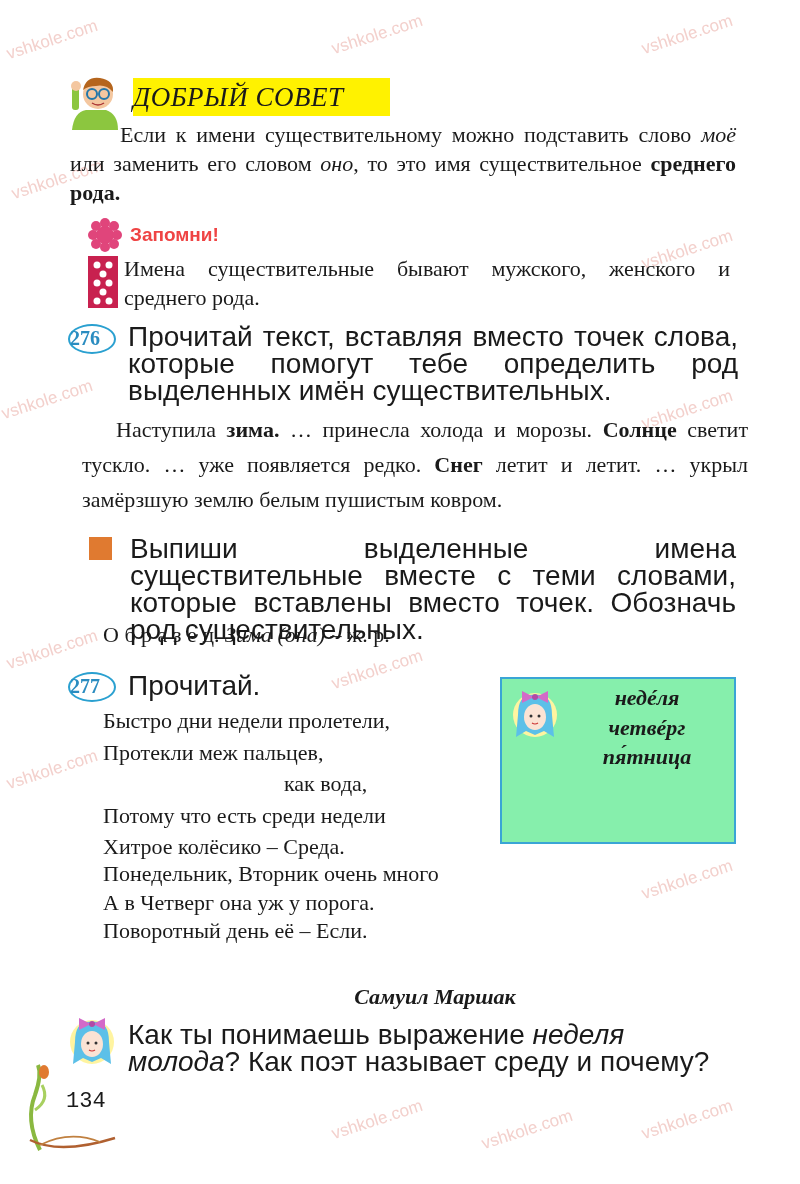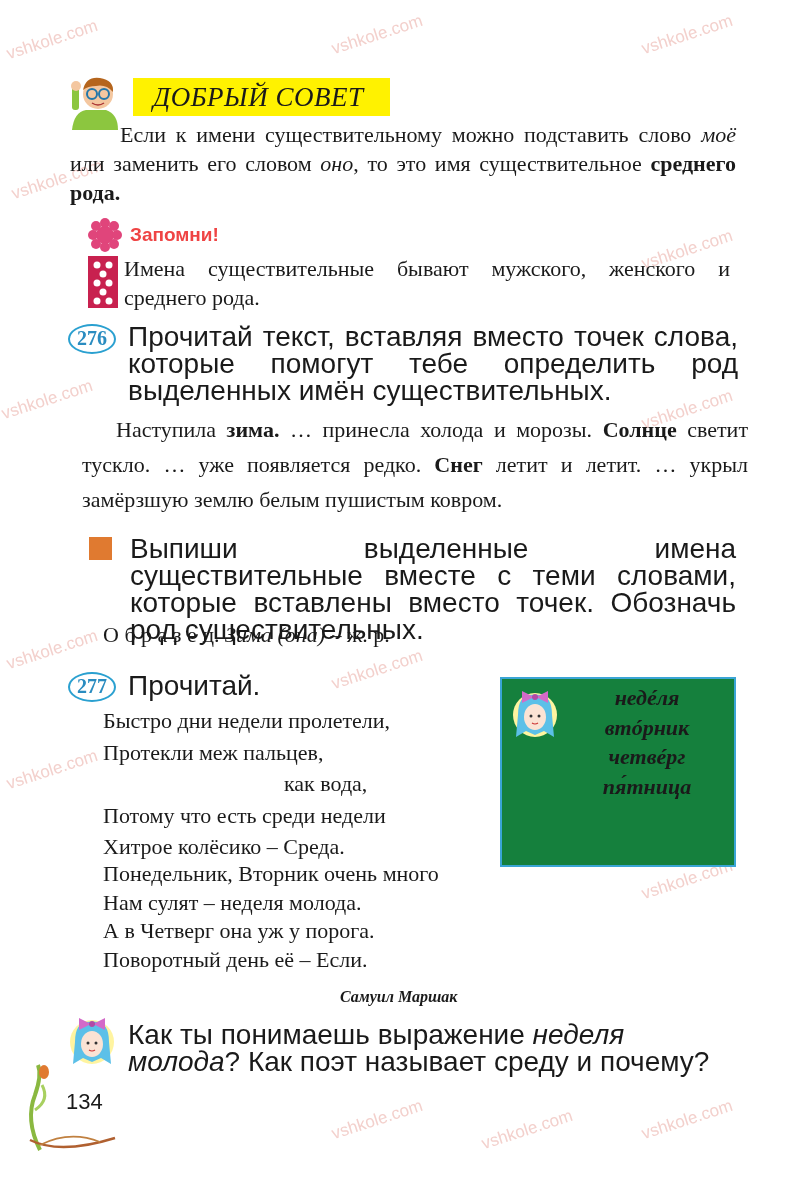--- a/index.html
+++ b/index.html
@@ -10,32 +10,32 @@
   .wm { position:absolute; color:#f3d0cc; font-family:"Liberation Sans", sans-serif; font-size:17px;
         transform:rotate(-18deg); pointer-events:none; white-space:nowrap; }
   .abs { position:absolute; }
   .serif { font-family:"Liberation Serif", "DejaVu Serif", serif; font-size:22px; line-height:29px; }
   .sans { font-family:"Liberation Sans", "DejaVu Sans", sans-serif; font-size:28px; line-height:27px; }
   .just { text-align:justify; text-align-last:left; }
   b { font-weight:bold; }
   .advice-title {
     position:absolute; left:133px; top:78px; width:257px; height:38px; background:#fff200;
     font-family:"Liberation Serif", serif; font-style:italic; font-size:27px; line-height:38px;
-    padding-left:20px; box-sizing:border-box; letter-spacing:0.5px; color:#1a1a1a;
+    box-sizing:border-box; letter-spacing:0.5px; color:#1a1a1a;
   }
   .remember-title { position:absolute; left:130px; top:224px; font-family:"Liberation Sans", sans-serif;
     font-weight:bold; font-size:19px; color:#ef4444; }
   .ex-num {
     position:absolute; width:48px; height:30px; border:2.5px solid #2aa0d0; border-radius:50%;
     box-sizing:border-box; color:#2a8cc0; font-weight:bold; font-family:"Liberation Serif", serif;
-    font-size:20px; line-height:25px; text-align:center;
+    font-size:20px; line-height:25px; 
   }
   .word-box {
-    position:absolute; left:500px; top:677px; width:236px; height:190px; border:2px solid #3aa5d5;
-    box-sizing:border-box; background:#15803d;
+    position:absolute; left:500px; top:677px; width:236px; height:167px; border:2px solid #3aa5d5;
+    box-sizing:border-box; background:#86efac;
   }
   .word-list { position:absolute; left:60px; top:4px; width:170px; text-align:center;
     font-family:"Liberation Serif", serif; font-style:italic; font-weight:bold; font-size:22px; line-height:29.5px; }
   .ul { text-decoration:underline; }
   .orange-sq { position:absolute; left:89px; top:537px; width:23px; height:23px; background:#e07a30; }
 </style>
 </head>
 <body>
 
 <div>
@@ -140,34 +140,32 @@
       <ellipse cx="25" cy="32" rx="11" ry="13" fill="#fbe3d4"></ellipse>
       <path d="M12 6 L24 12 L12 18Z M38 6 L26 12 L38 18Z" fill="#d36ac8"></path>
       <circle cx="25" cy="12" r="3" fill="#b14aa6"></circle>
       <circle cx="21" cy="31" r="1.5" fill="#333"></circle>
         <circle cx="29" cy="31" r="1.5" fill="#333"></circle>
       <path d="M22 38 Q25 40 28 38" stroke="#c33" stroke-width="1.2" fill="none"></path>
     </svg>
   </div>
   <div class="word-list">
     <div>недéля</div>
-    <div class="ul" style="text-decoration:none;border-bottom:0">втóрник</div>
     <div>четвéрг</div>
     <div>пя́тница</div>
   </div>
 </div>
 
 <div class="abs serif" style="left:103px;top:860px;width:440px;line-height:28.5px">
   <div>Понедельник, Вторник очень много</div>
-  <div>Нам сулят – неделя молода.</div>
   <div>А в Четверг она уж у порога.</div>
   <div>Поворотный день её – Если.</div>
 </div>
 
-<div class="abs serif" style="left:340px;top:982px;width:190px;text-align:left;font-style:italic;font-weight:bold;font-size:16px">Самуил Маршак</div>
+<div class="abs serif" style="left:340px;top:982px;width:190px;text-align:center;font-style:italic;font-weight:bold;font-size:22px">Самуил Маршак</div>
 
 <div class="abs" style="left:66px;top:1012px;width:52px;height:56px">
   <svg width="52" height="56" viewBox="0 0 50 56">
     <circle cx="25" cy="30" r="22" fill="#fff4a0"></circle>
     <path d="M8 30 Q8 8 25 10 Q42 8 42 30 L44 52 L34 46 L25 50 L16 46 L6 52Z" fill="#5cc0e8"></path>
     <ellipse cx="25" cy="32" rx="11" ry="13" fill="#fbe3d4"></ellipse>
     <path d="M12 6 L24 12 L12 18Z M38 6 L26 12 L38 18Z" fill="#d36ac8"></path>
     <circle cx="25" cy="12" r="3" fill="#b14aa6"></circle>
     <circle cx="21" cy="31" r="1.5" fill="#333"></circle>
       <circle cx="29" cy="31" r="1.5" fill="#333"></circle>
@@ -180,13 +178,13 @@
 
 <div class="abs" style="left:20px;top:1060px;width:100px;height:95px">
   <svg width="100" height="95" viewBox="0 0 100 95">
     <path d="M20 90 Q5 60 15 35 Q22 15 18 5" stroke="#8ab840" stroke-width="4" fill="none"></path>
     <path d="M15 50 Q30 40 22 25" stroke="#a8d060" stroke-width="3" fill="none"></path>
     <ellipse cx="24" cy="12" rx="5" ry="7" fill="#e07a30"></ellipse>
     <path d="M10 80 Q40 95 95 78" stroke="#b06030" stroke-width="2.5" fill="none"></path>
     <path d="M20 85 Q50 70 80 82" stroke="#c08040" stroke-width="1.8" fill="none"></path>
   </svg>
 </div>
-<div class="abs" style="left:66px;top:1089px;font-family:Liberation Sans, sans-serif;font-size:22px;color:#1a1a1a">134</div>
+<div class="abs" style="left:66px;top:1089px;font-family:Liberation Mono, monospace;font-size:22px;color:#1a1a1a">134</div>
 
 </body></html>

